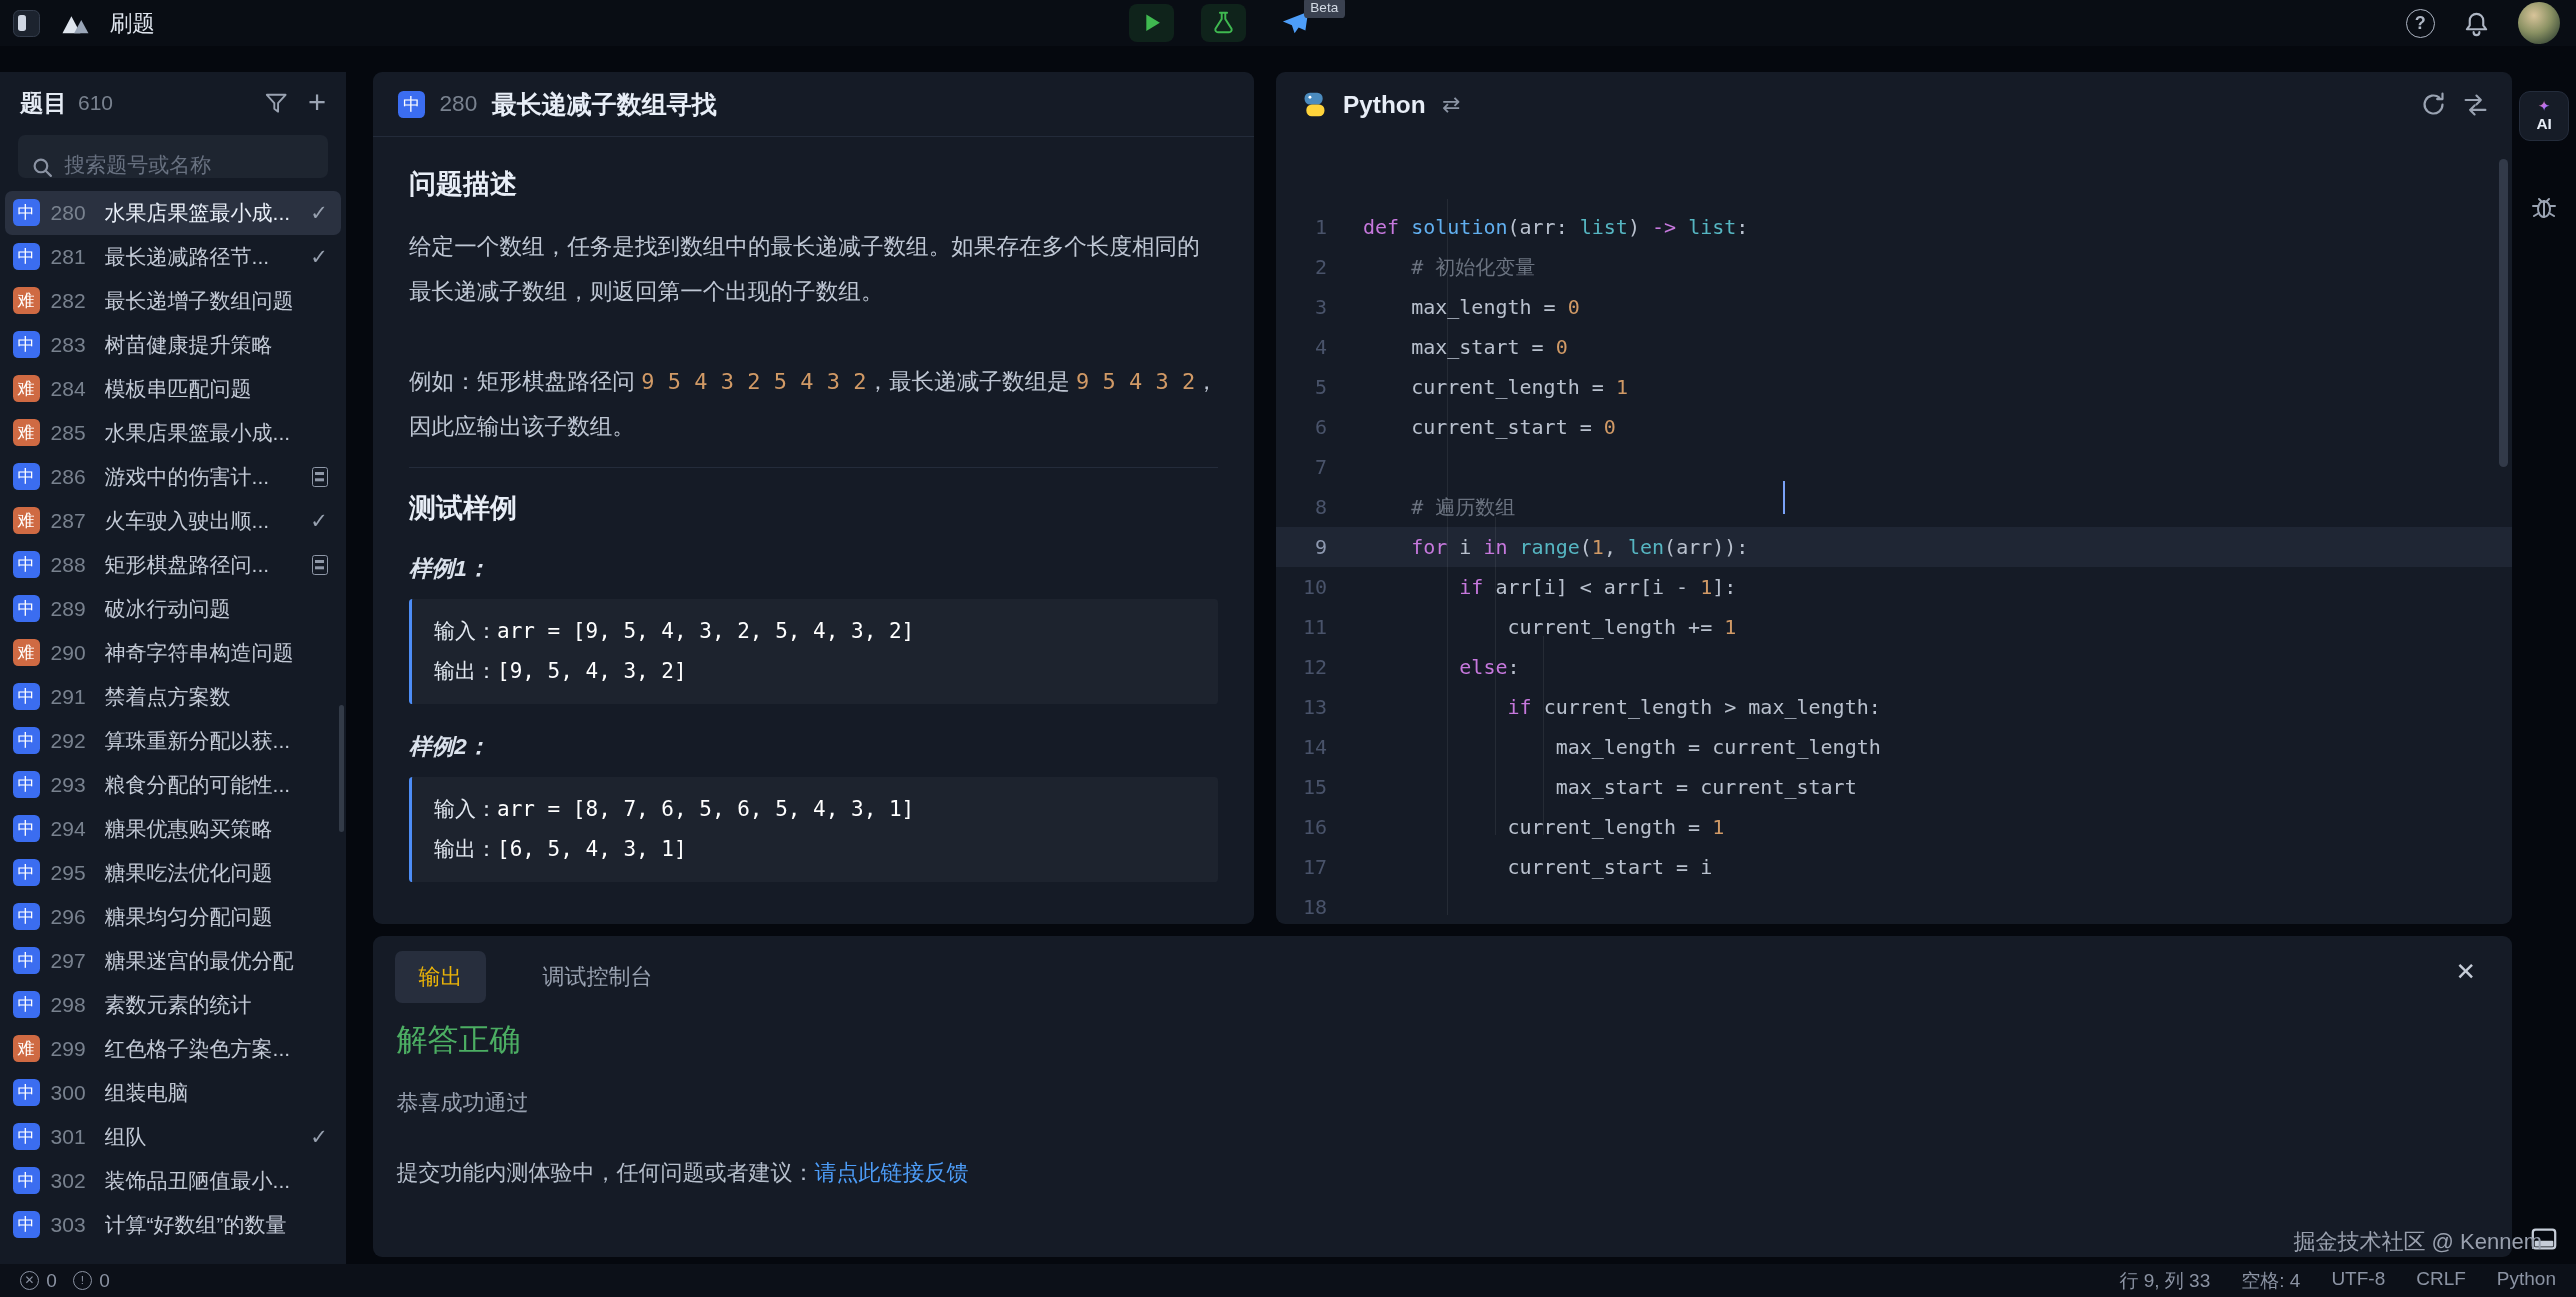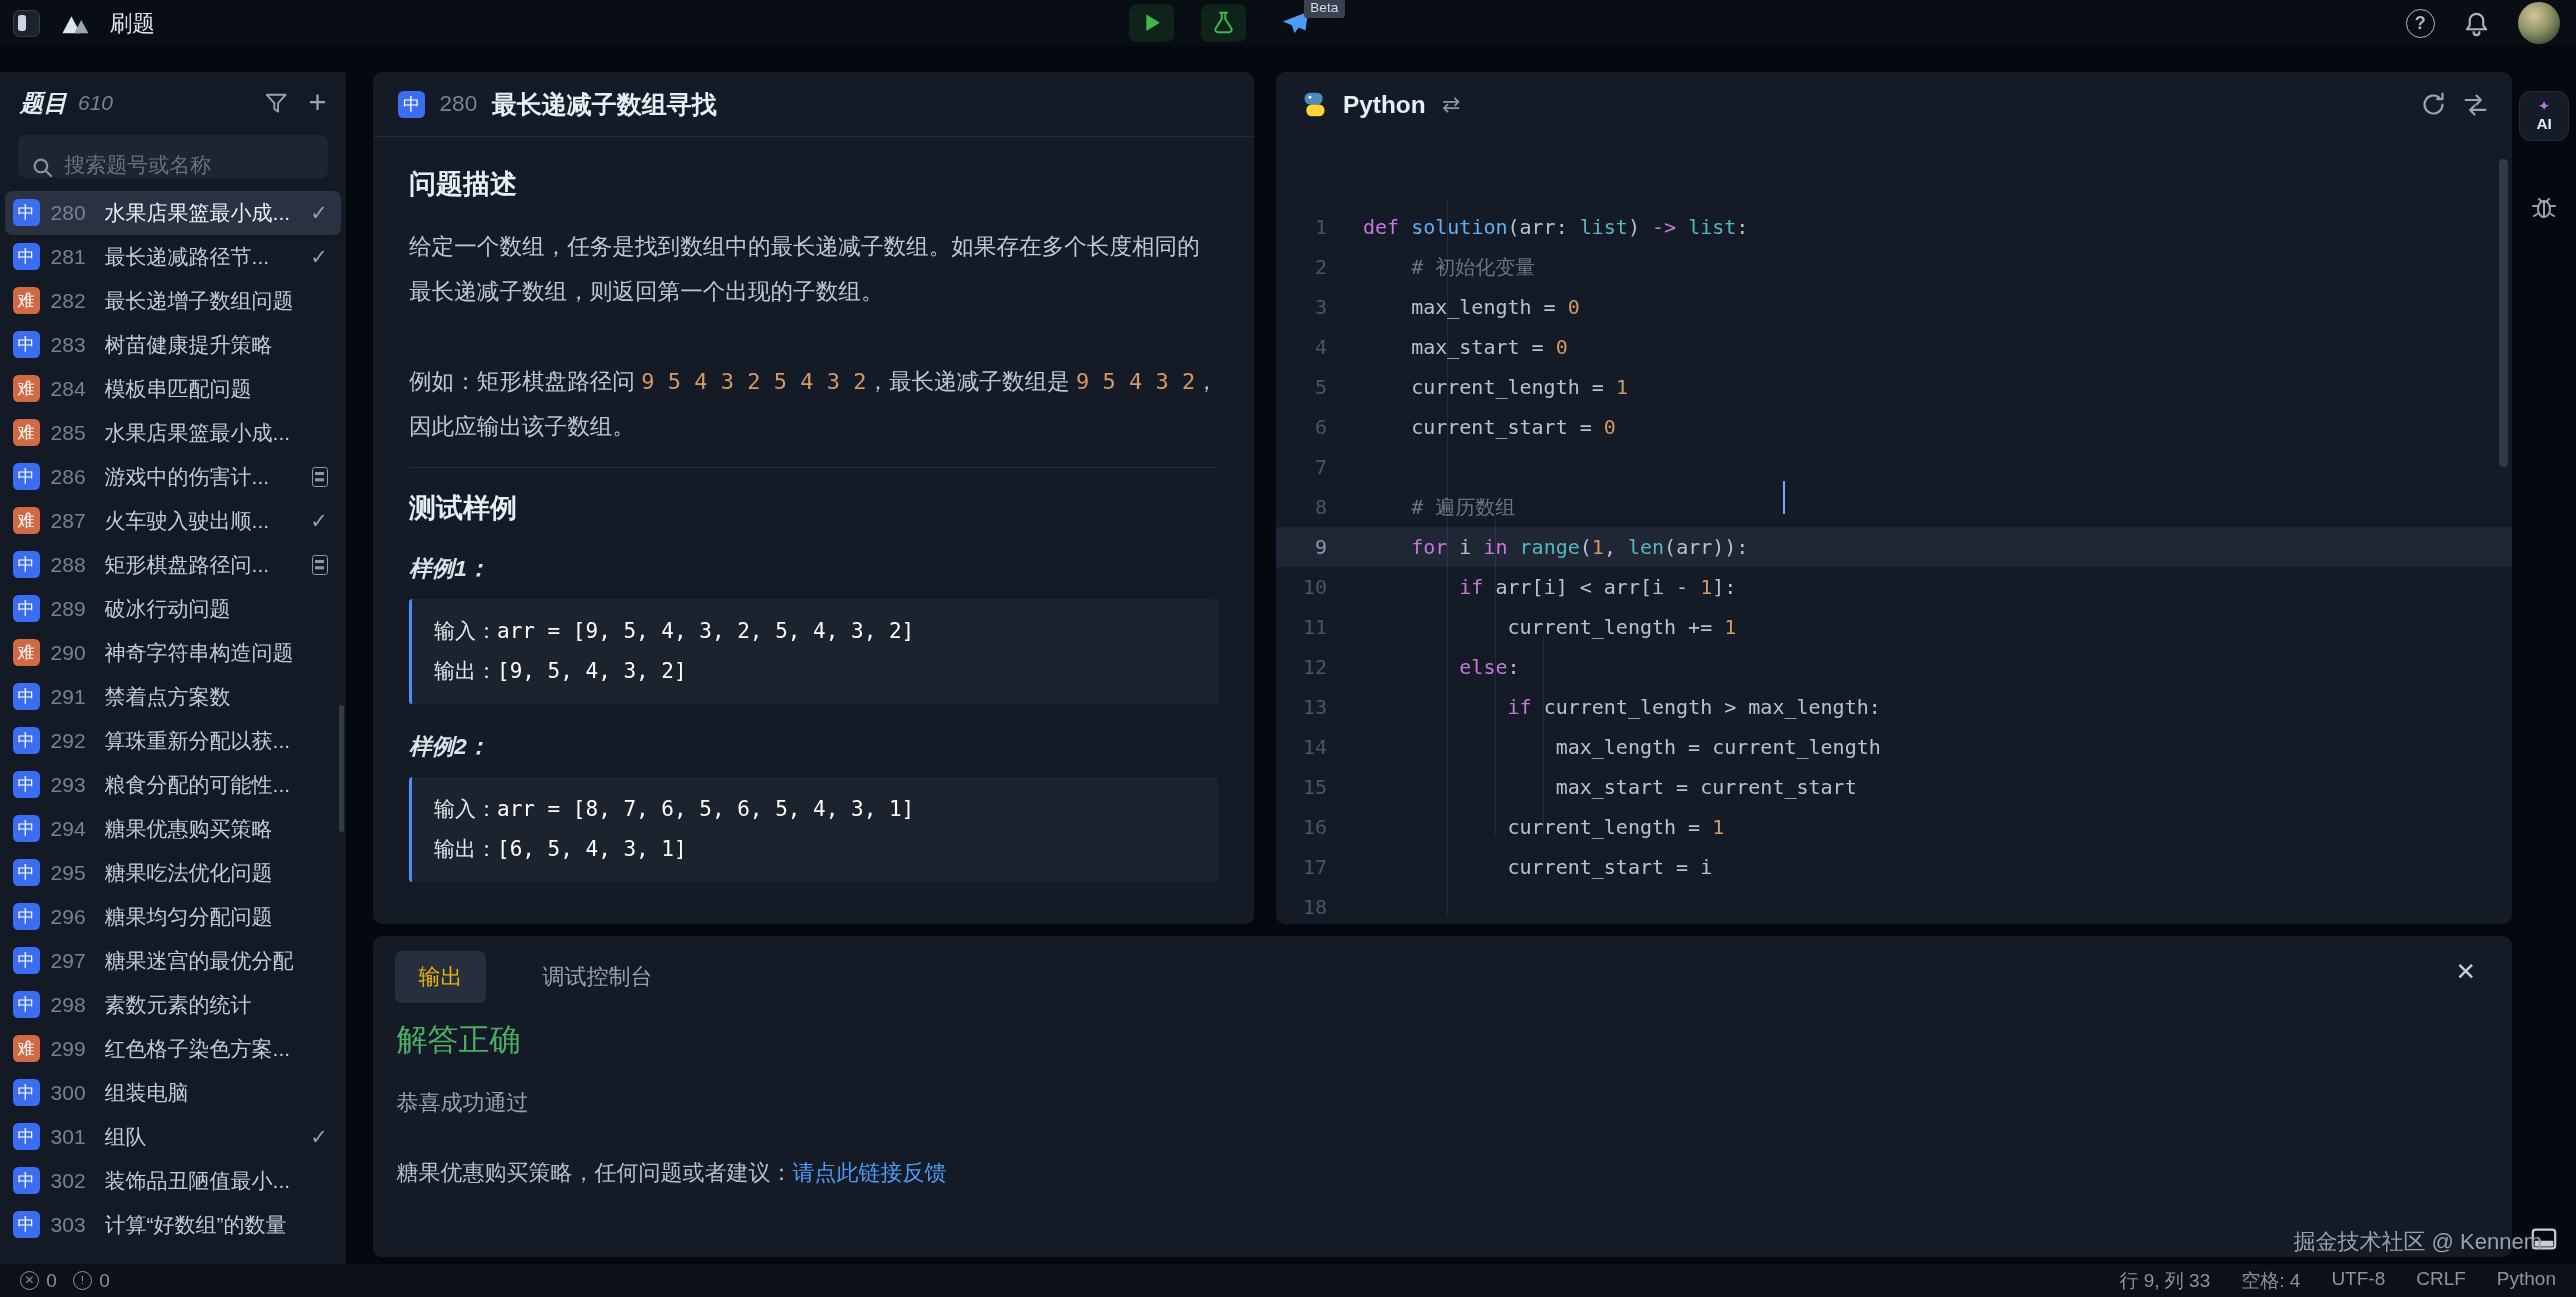--- a/index.html
+++ b/index.html
@@ -19,21 +19,21 @@
     display:flex;align-items:center;justify-content:center;padding:0;cursor:pointer;}
   .beta{position:absolute;top:-5.4px;left:31px;background:#3a4150;color:#d3dae4;font-size:13.6px;
     padding:1.8px 6.3px;border-radius:3.6px;line-height:1.2;white-space:nowrap;}
   .tb-right{margin-left:auto;display:flex;align-items:center;gap:27px;padding-right:3.6px;}
   .help{width:29px;height:29px;border:1.8px solid #aeb6c4;border-radius:50%;display:flex;align-items:center;
     justify-content:center;font-size:18px;color:#aeb6c4;font-weight:bold;}
   .avatar{width:42px;height:42px;border-radius:50%;
     background:radial-gradient(circle at 38% 32%,#d8c49a,#8a9163 45%,#4c5a42 75%,#2f3a2e);}
   
   .sidebar{position:absolute;left:0;top:72px;width:346px;height:1193px;background:#141a25;overflow:hidden;}
-  .sb-header{display:flex;align-items:center;height:56px;padding:5.4px 20px 0;gap:11px;font-style:italic;}
+  .sb-header{display:flex;align-items:center;height:56px;padding:5.4px 20px 0;gap:11px;}
   .sb-title{font-size:23.5px;font-weight:bold;color:#e4eaf3;}
   .sb-count{font-size:21px;color:#79828f;}
   .sb-sp{flex:1;}
   .sb-plus{font-size:31px;color:#9aa3b2;line-height:1;margin-left:9px;cursor:pointer;}
   .sb-search{margin:7.2px 18px 12.7px;height:43px;background:#1e2530;border-radius:7.2px;
     display:flex;align-items:flex-end;padding:0 12.7px;gap:9px;}
   .sb-search input{flex:1;background:transparent;border:none;outline:none;color:#cfd6e0;font-size:21px;
     font-family:inherit;min-width:0;}
   .sb-search input::placeholder{color:#687180;}
   .p-list{overflow:hidden;}
@@ -373,21 +373,21 @@
 <div class="panel console">
   <div class="cs-tabs" id="console-tabs">
       <div class="cs-tab active">输出</div>
       <div class="cs-tab">调试控制台</div>
     </div>
   <span class="cs-close">✕</span>
   <div class="cs-body">
     <div class="cs-result">解答正确</div>
     <div class="cs-sub">恭喜成功通过</div>
     <div class="cs-feedback">
-      <span>糖果优惠购买策略，任何问题或者建议：</span><a class="cs-link">请点此链接反馈</a>
+      <span>提交功能内测体验中，任何问题或者建议：</span><a class="cs-link">请点此链接反馈</a>
     </div>
   </div>
 </div>
 
 <div class="rstrip">
   <div class="ai-btn">
     <span class="ai-spark">✦</span>
     <span class="ai-label">AI</span>
   </div>
   <svg class="bug-btn" width="30" height="30" viewBox="0 0 30 30">

